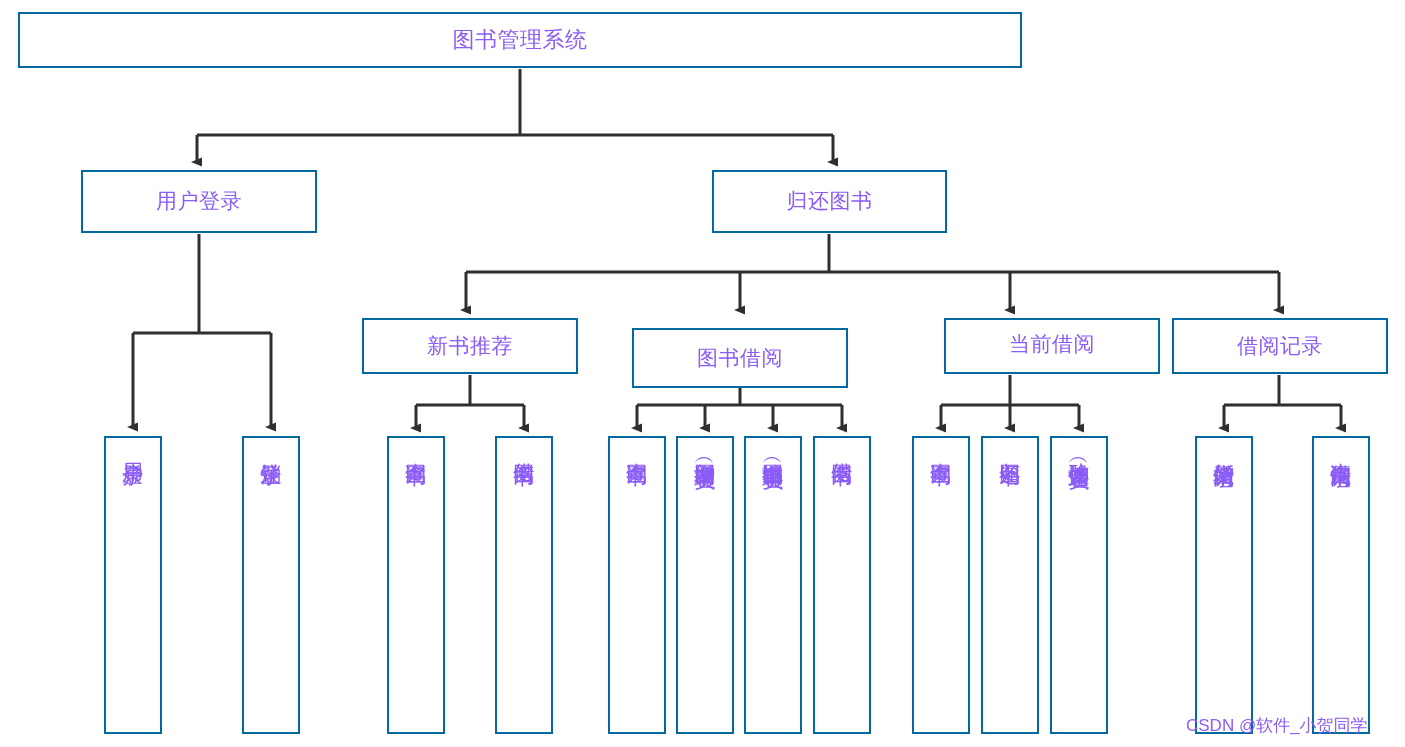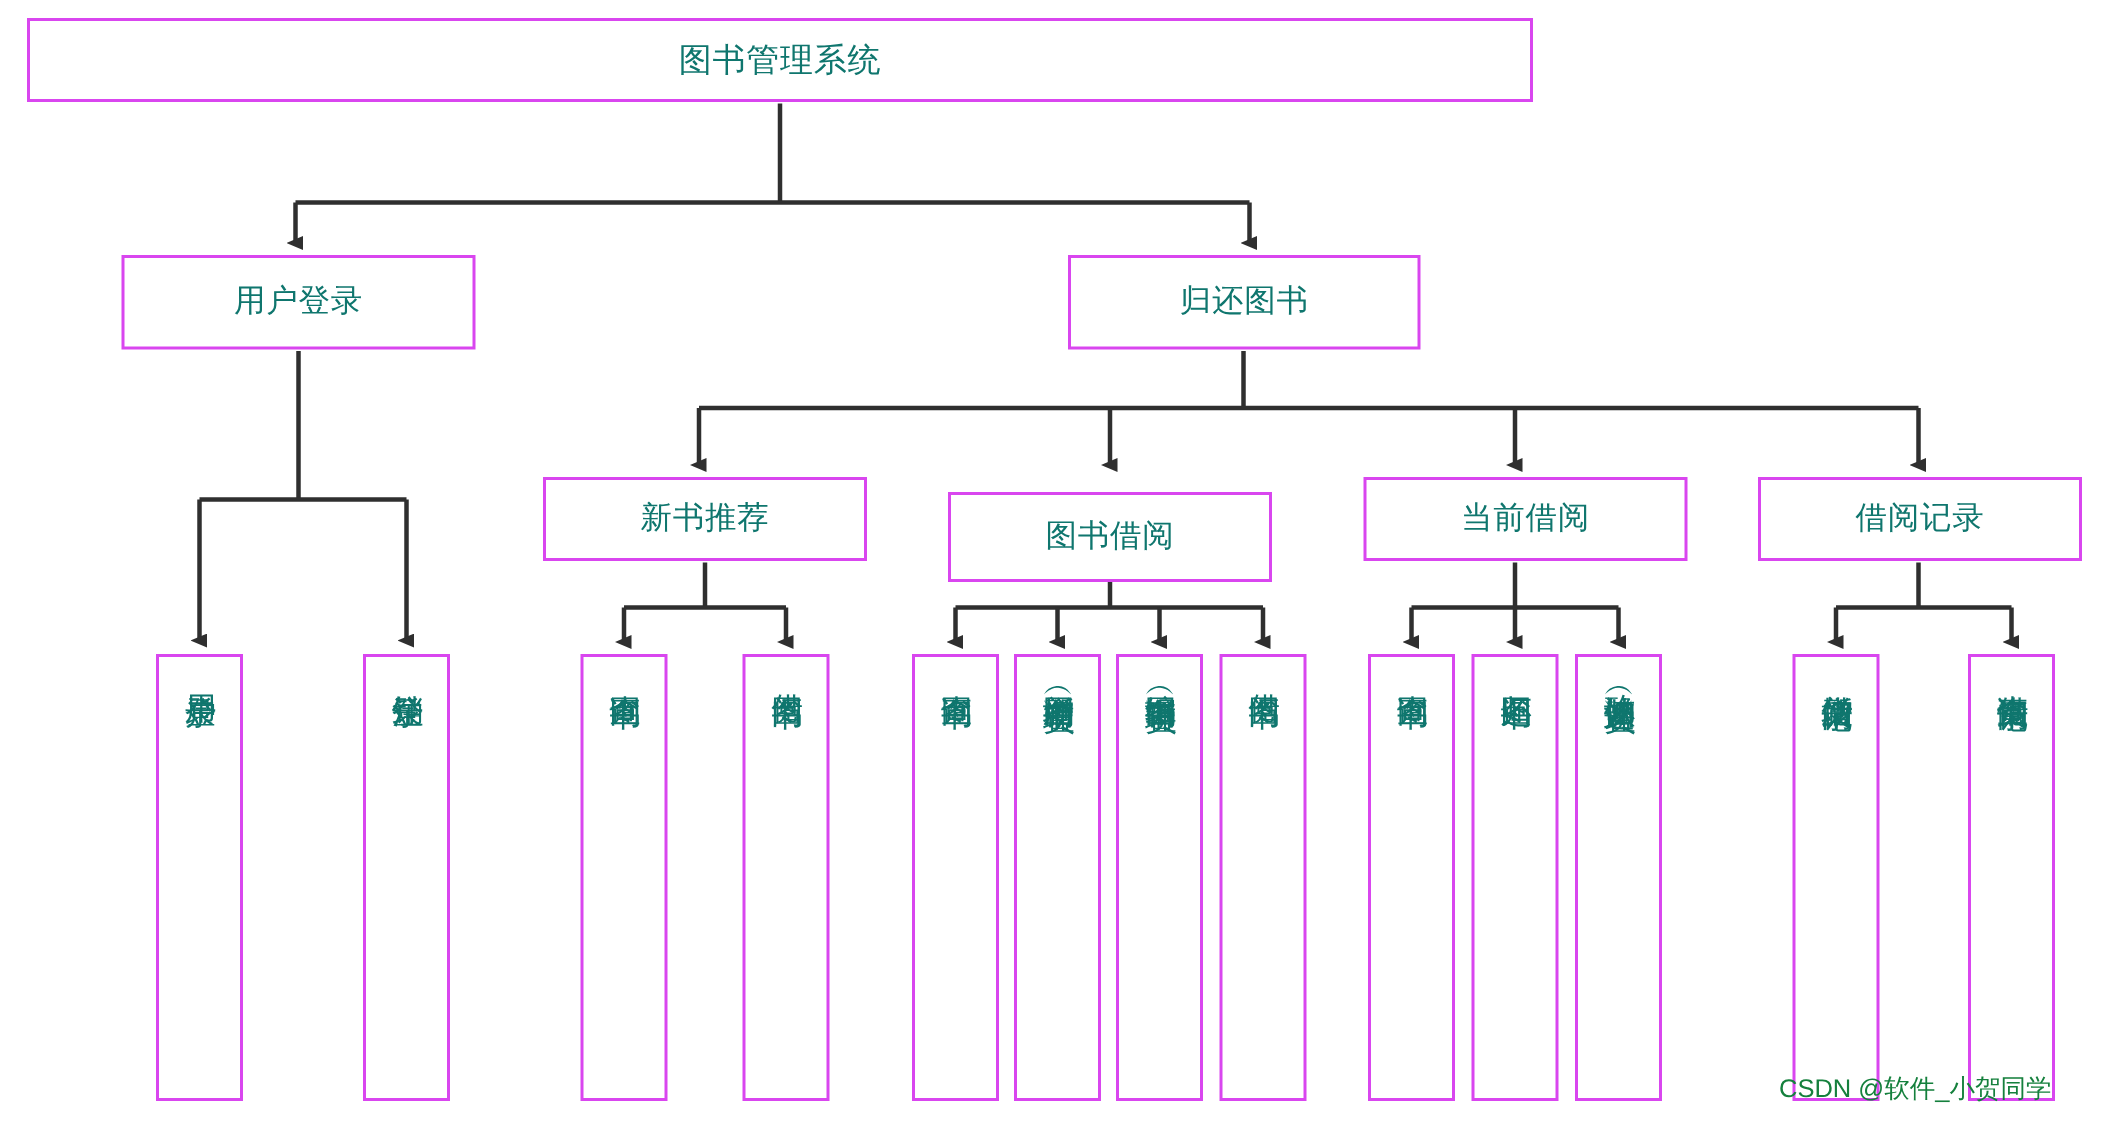--- a/index.html
+++ b/index.html
@@ -22,25 +22,25 @@
     left: 0;
     top: 0;
     width: 1405px;
     height: 747px;
     pointer-events: none;
   }
   .node {
     position: absolute;
     box-sizing: border-box;
     background: #ffffff;
-    border: 2px solid #d946ef;
+    border: 2px solid #0369a1;
     display: flex;
     align-items: center;
     justify-content: center;
-    color: #0f766e;
+    color: #8b5cf6;
     z-index: 3;
   }
   .node .lbl {
     font-size: 21px;
     line-height: 1.15;
     letter-spacing: 0.5px;
     white-space: nowrap;
   }
   .node.root .lbl { font-size: 22px; }
   .node.vert {
@@ -55,21 +55,21 @@
     line-height: 1.32;
     letter-spacing: 1px;
     white-space: normal;
     text-align: left;
   }
   .watermark {
     position: absolute;
     left: 1186px;
     top: 714px;
     font-size: 17px;
-    color: #15803d;
+    color: #8b5cf6;
     white-space: nowrap;
     z-index: 6;
     font-family: "Liberation Sans", "DejaVu Sans", sans-serif;
   }
 </style>
 </head>
 <body>
 
 <div id="canvas">
 
@@ -134,21 +134,21 @@
   <div class="node" style="left:712px; top:170px; width:235px; height:63px;">
     <span class="lbl">归还图书</span>
   </div>
 
   <div class="node" style="left:362px; top:318px; width:216px; height:56px;">
     <span class="lbl">新书推荐</span>
   </div>
   <div class="node" style="left:632px; top:328px; width:216px; height:60px;text-align:right;">
     <span class="lbl">图书借阅</span>
   </div>
-  <div class="node" style="left:909px; top:318px; width:216px; height:56px;">
+  <div class="node" style="left:944px; top:318px; width:216px; height:56px;font-family:Liberation Mono, monospace;">
     <span class="lbl">当前借阅</span>
   </div>
   <div class="node" style="left:1172px; top:318px; width:216px; height:56px;align-items:center;">
     <span class="lbl">借阅记录</span>
   </div>
 
   <div class="node vert" style="left:104px; top:436px; width:58px; height:298px;">
     <span class="lbl">用户登录</span>
   </div>
   <div class="node vert" style="left:242px; top:436px; width:58px; height:298px;">

